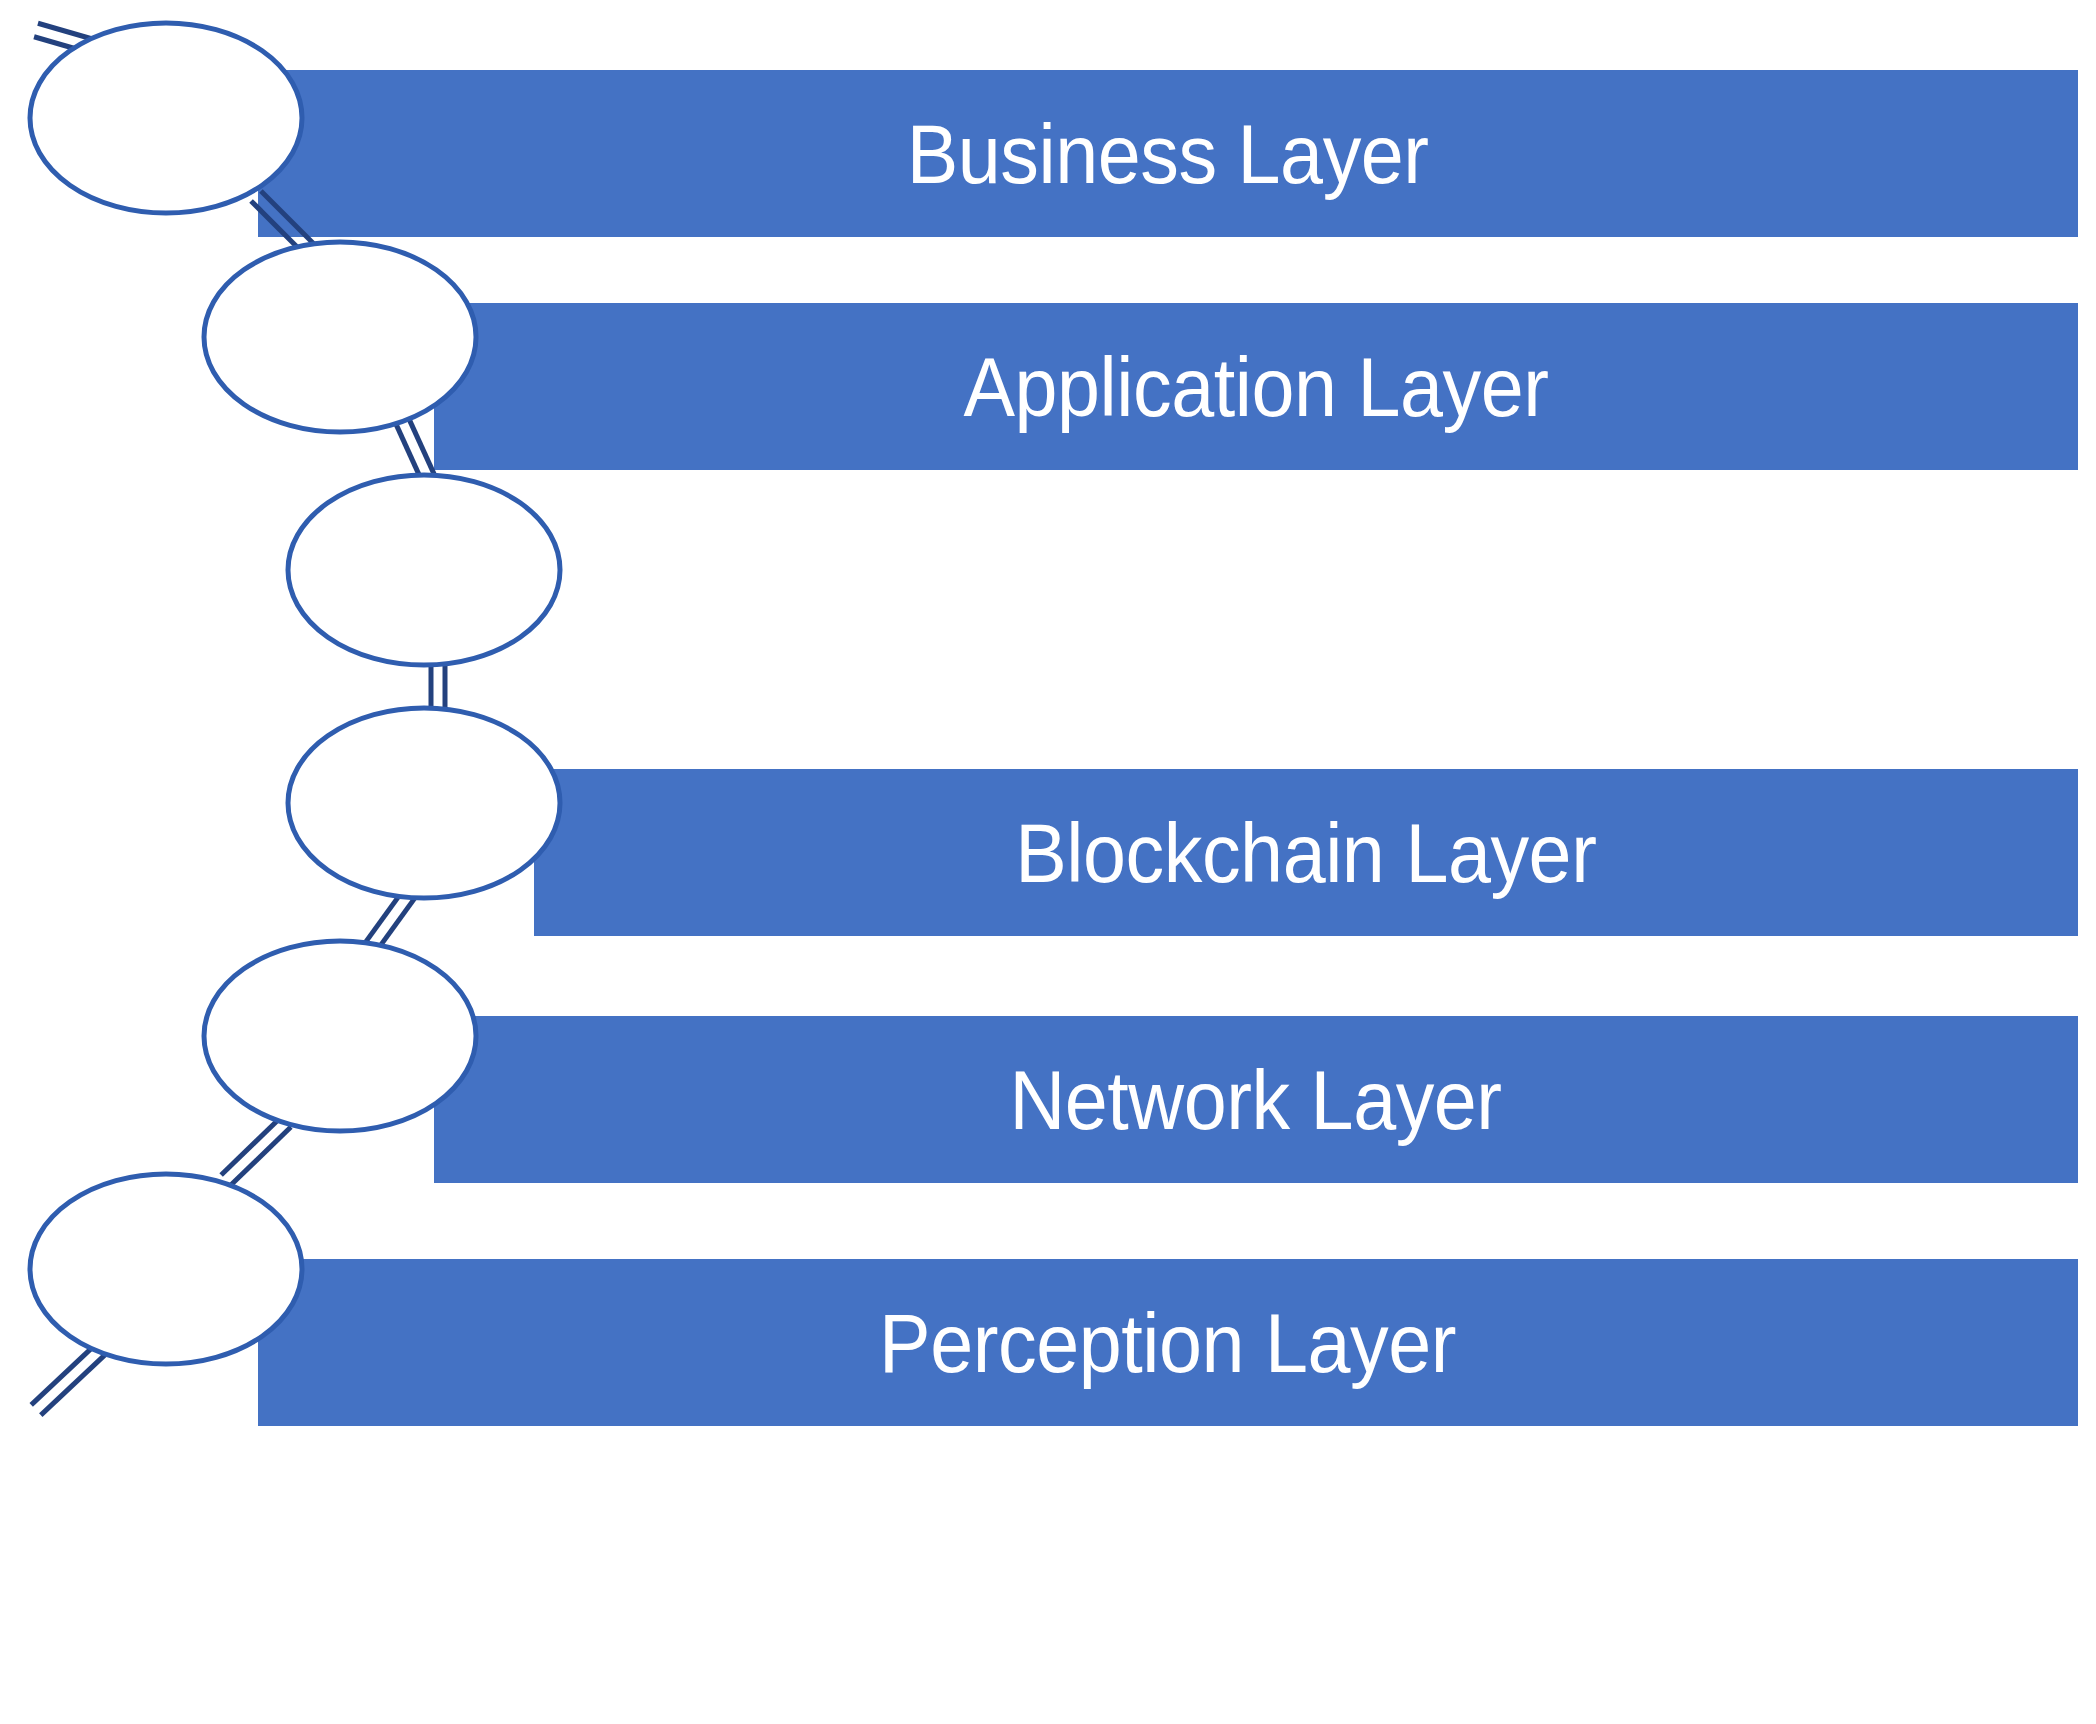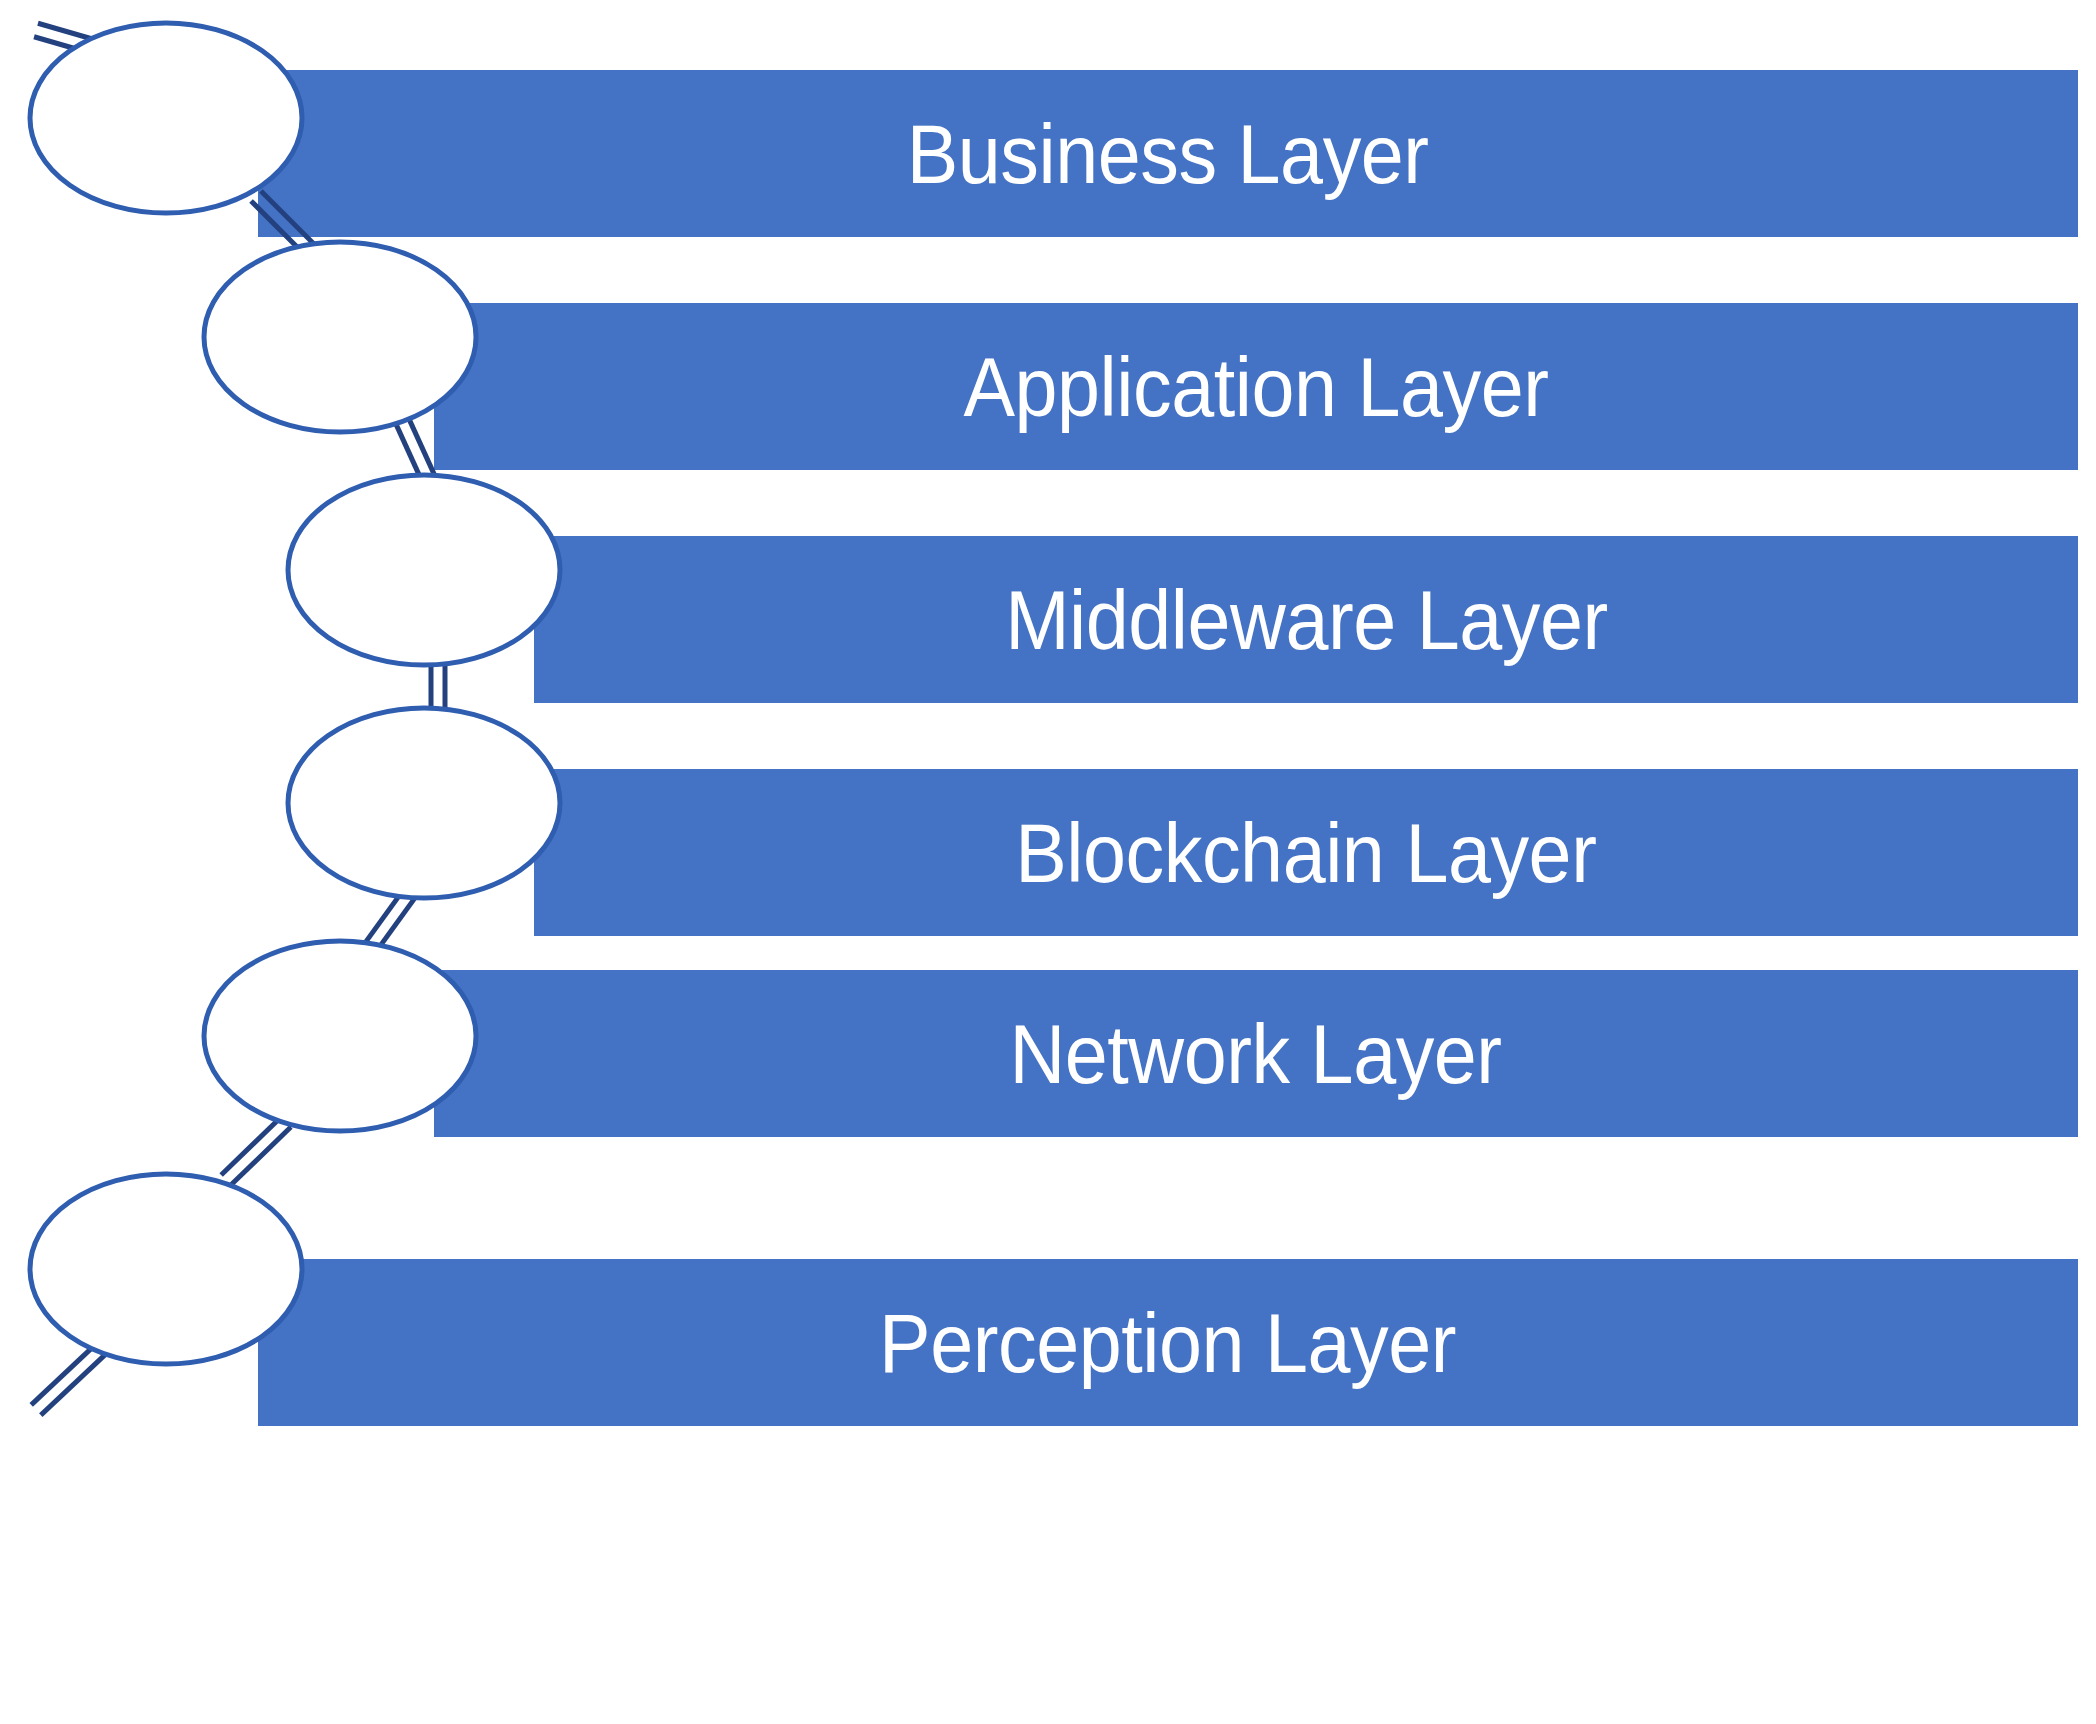--- a/index.html
+++ b/index.html
@@ -64,27 +64,24 @@
 <body>
 
 <div id="stage">
 
   <div class="bar" id="bar-0" style="left: 258px; top: 70px; width: 1820px; height: 167px; background: rgb(68, 114, 196);">
     <span class="bar-label" style="color: rgb(255, 255, 255);">Business Layer</span>
   </div>
   <div class="bar" id="bar-1" style="left: 434px; top: 303px; width: 1644px; height: 167px; background: rgb(68, 114, 196);">
     <span class="bar-label" style="color: rgb(255, 255, 255);">Application Layer</span>
   </div>
-  <div class="bar" id="bar-2" style="left: 534px; top: 536px; width: 1544px; height: 167px; background: rgb(68, 114, 196);">
-    <span class="bar-label" style="color: rgb(255, 255, 255);">Middleware Layer</span>
-  </div>
   <div class="bar" id="bar-3" style="left: 534px; top: 769px; width: 1544px; height: 167px; background: rgb(68, 114, 196);">
     <span class="bar-label" style="color: rgb(255, 255, 255);">Blockchain Layer</span>
   </div>
-  <div class="bar" id="bar-4" style="left: 434px; top: 970px; width: 1644px; height: 167px; background: rgb(68, 114, 196);">
+  <div class="bar" id="bar-4" style="left: 434px; top: 1016px; width: 1644px; height: 167px; background: rgb(68, 114, 196);">
     <span class="bar-label" style="color: rgb(255, 255, 255);">Network Layer</span>
   </div>
   <div class="bar" id="bar-5" style="left: 258px; top: 1235px; width: 1820px; height: 167px; background: rgb(68, 114, 196); margin-top: 24px;">
     <span class="bar-label" style="color: rgb(255, 255, 255);">Perception Layer</span>
   </div>
 
   <svg id="chain" viewBox="0 0 2096 1724">
     <g id="links-group">
         <g>
           <line class="link-line" x1="34.0535934642126" y1="36.72394985090193" x2="110.0535934642126" y2="58.72394985090193" stroke="#23417E"></line>

